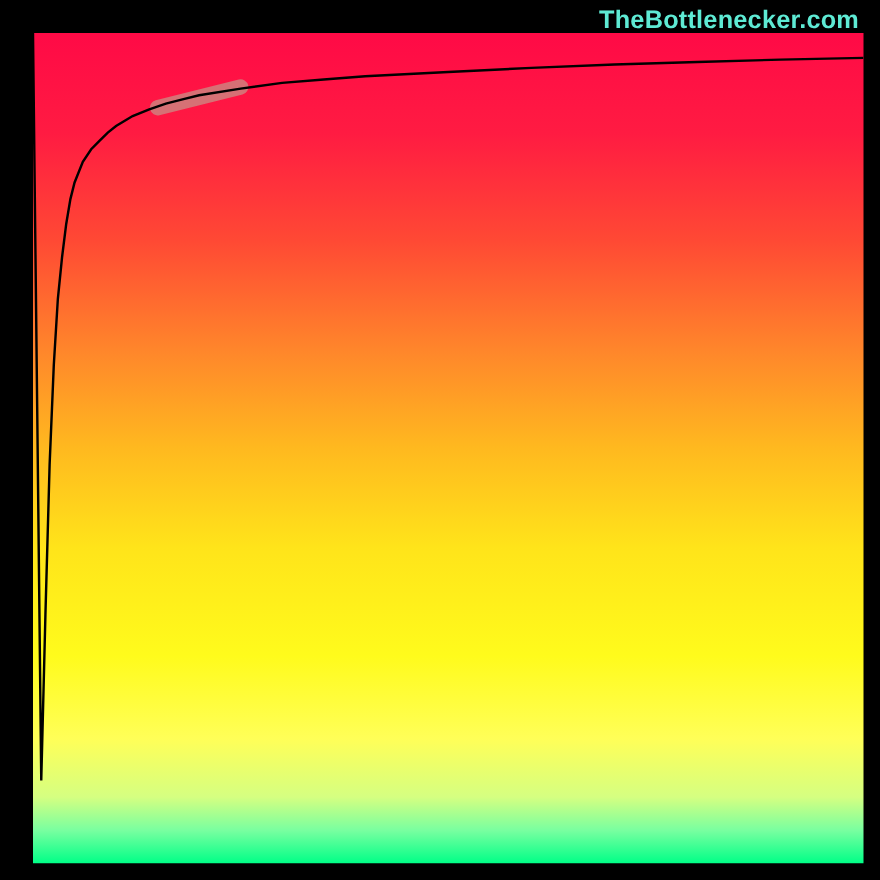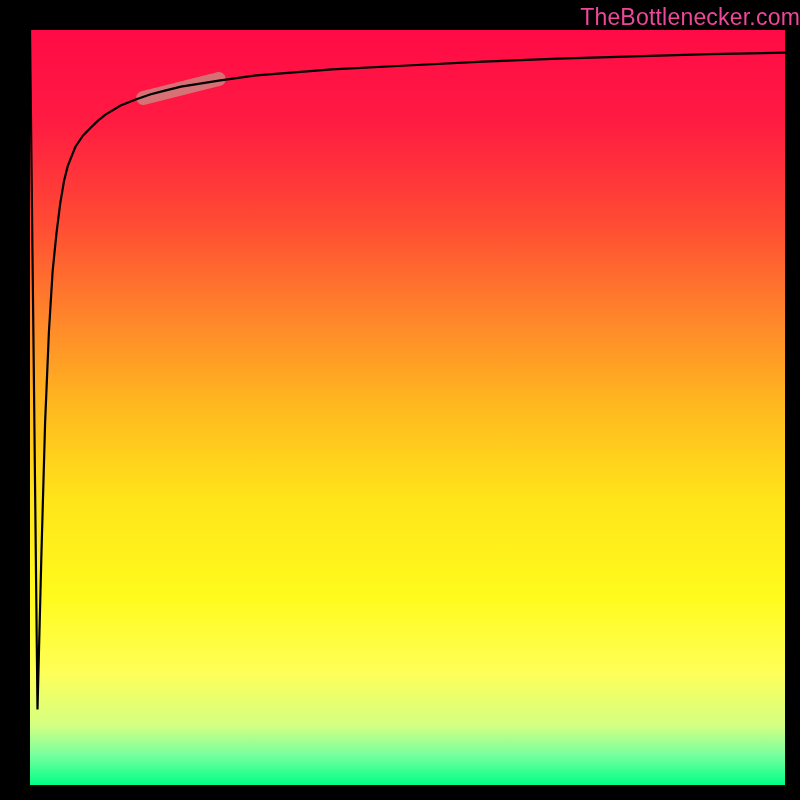--- a/index.html
+++ b/index.html
@@ -50,25 +50,25 @@
   .curve-svg {
     position: absolute;
     left: 30px;
     top: 30px;
     width: 755px;
     height: 755px;
   }
   .watermark {
     position: absolute;
     top: 4px;
-    right: 0;
-    color: #ec4899;
+    right: 19px;
+    color: #5eead4;
     font-size: 23px;
     letter-spacing: 0.2px;
-    font-weight: 400;
+    font-weight: 700;
   }
   .highlight {
     stroke: #cc8882;
     stroke-width: 14;
     stroke-linecap: round;
     opacity: 0.8;
   }
 </style>
 </head>
 <body>

